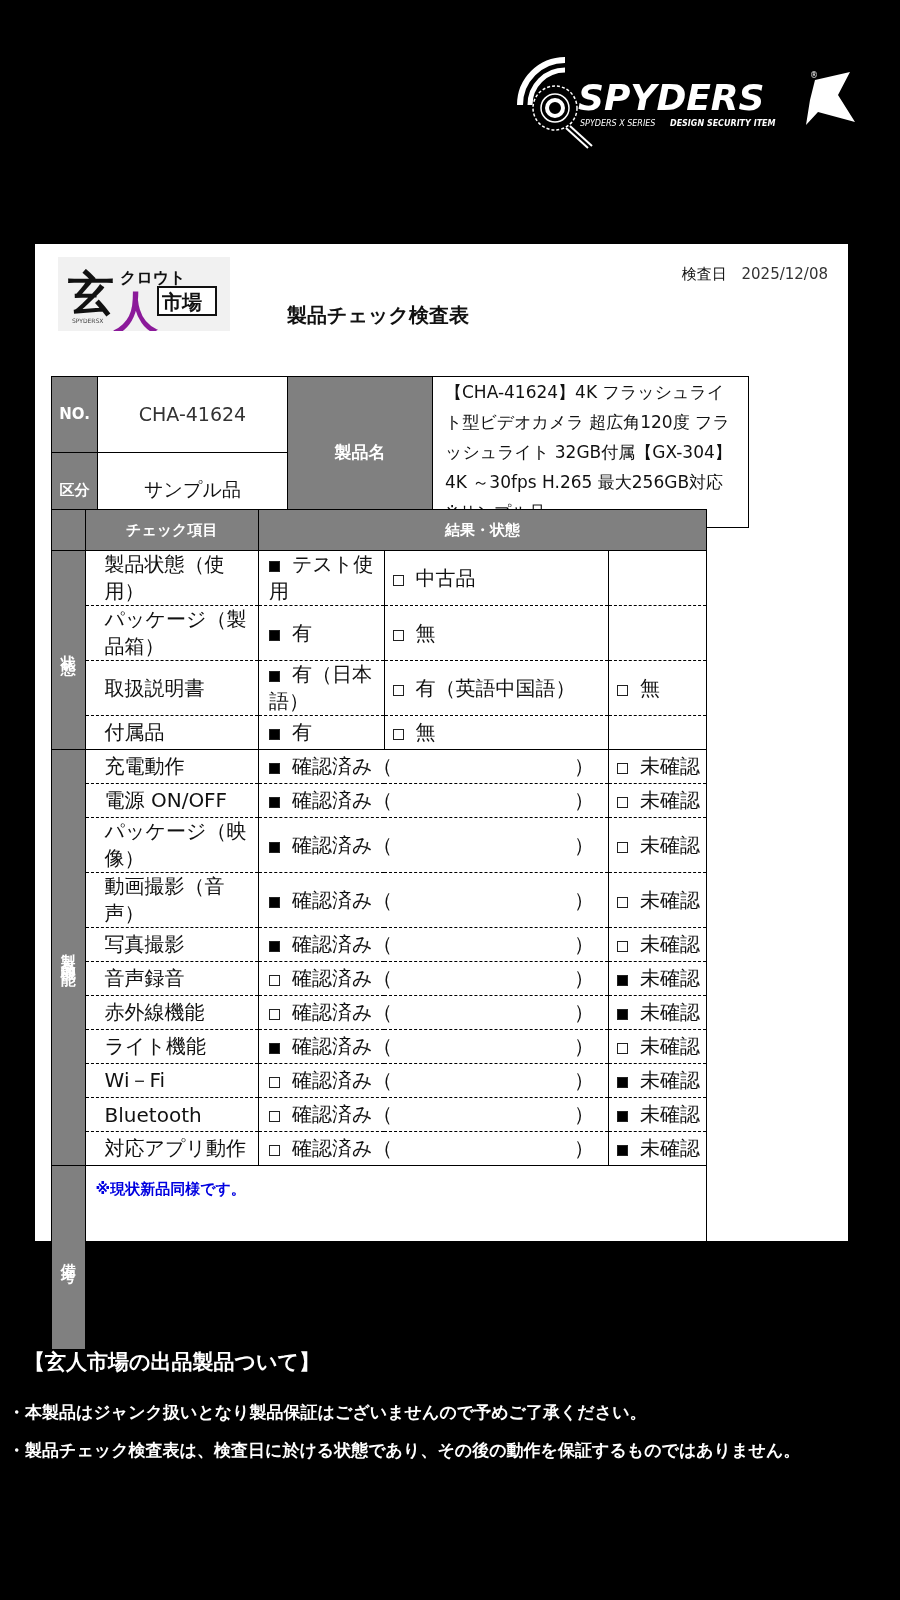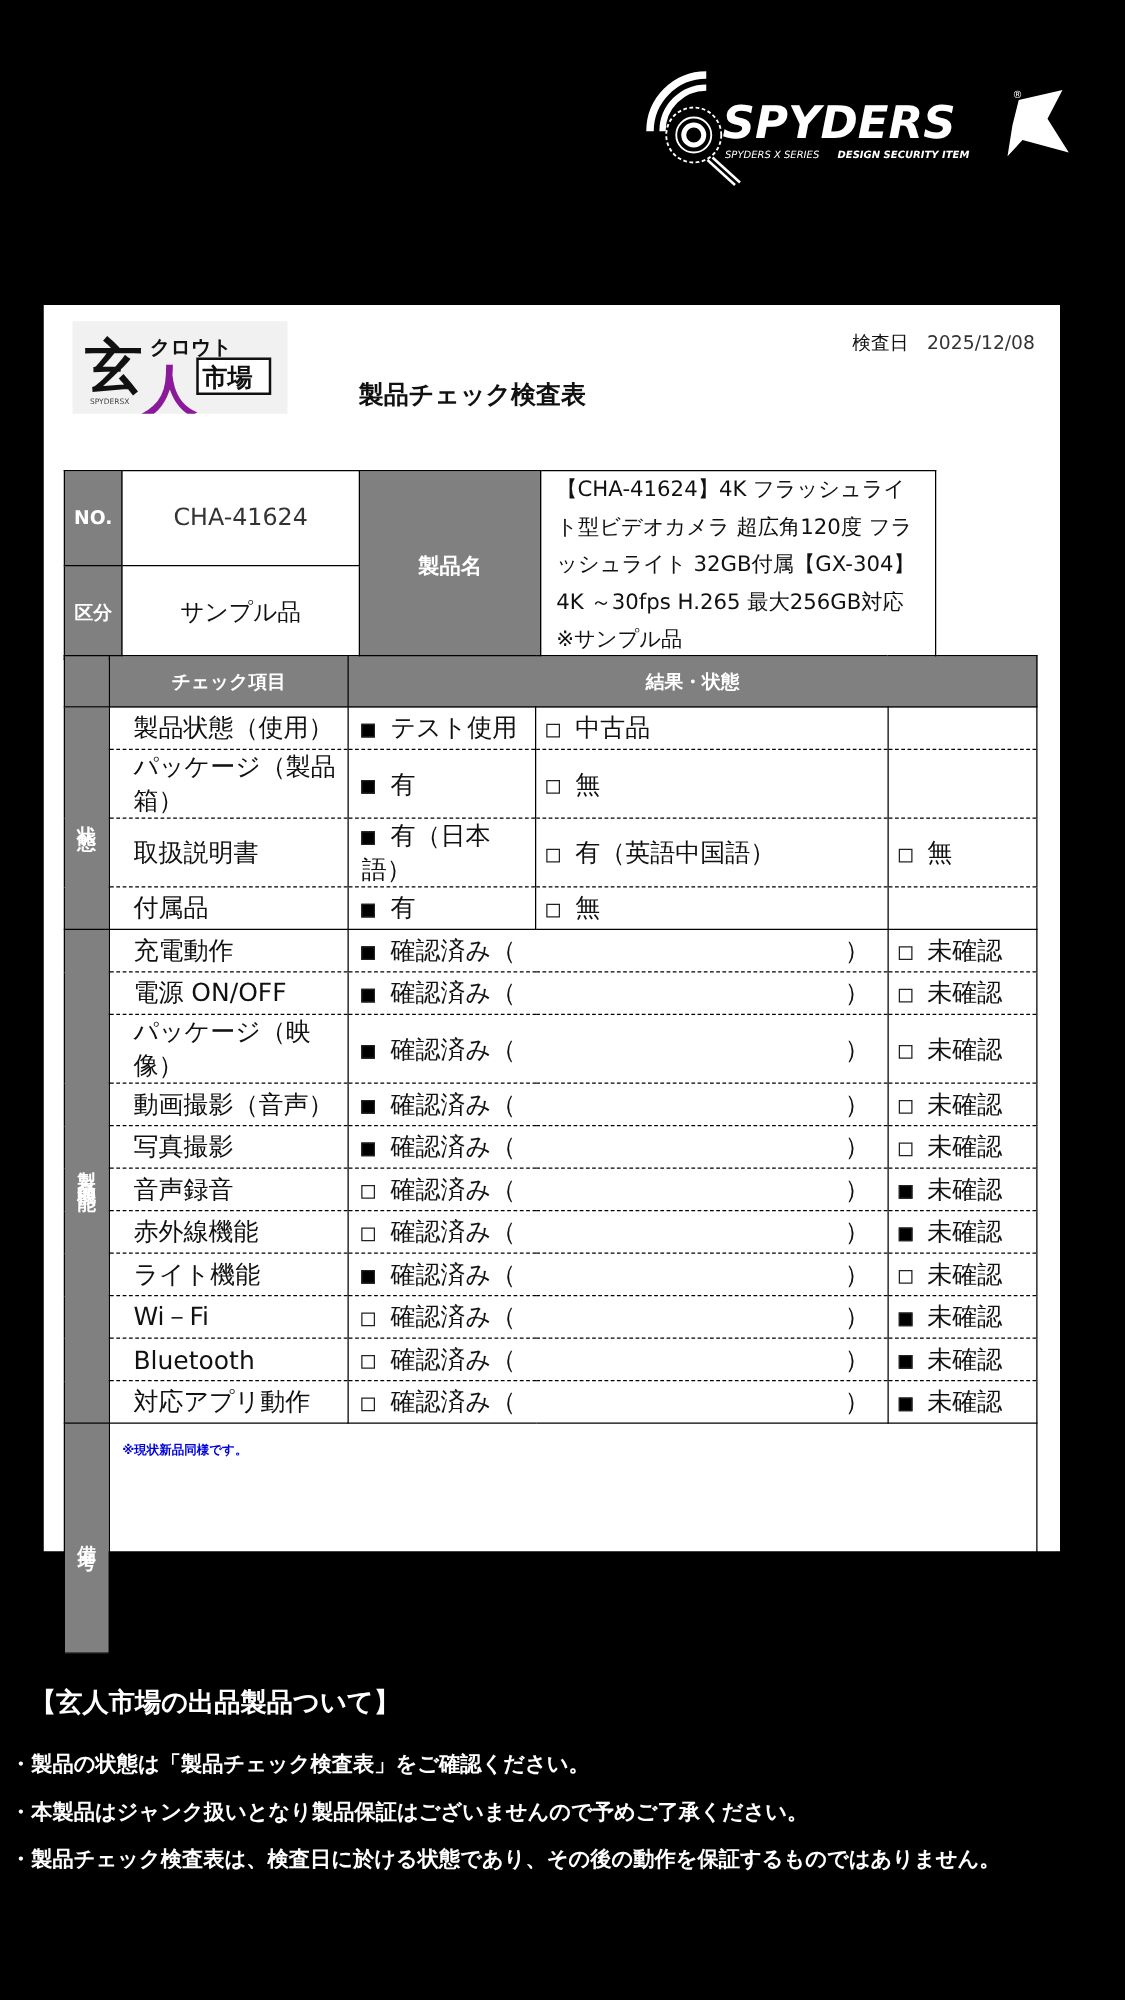--- a/index.html
+++ b/index.html
@@ -19,37 +19,37 @@
   .info { left: 16px; top: 132px; width: 698px; }
   .info td { border: 1px solid #000; }
   .g { background: #808080; color: #fff; font-weight: bold; text-align: center; }
   .info .no-lbl { width: 43px; height: 61px; font-size: 15px; }
   .info .kubun-lbl { height: 61px; font-size: 15px; line-height: 26px; }
   .info .no-val { width: 187px; text-align: center; font-size: 19px; color: #333; }
   .info .kubun-val { text-align: center; font-size: 19px; }
   .info .name-lbl { width: 142px; font-size: 17px; }
   .info .name-val { font-size: 17px; line-height: 30px; padding: 0 12px; vertical-align: middle; }
 
-  .check { left: 16px; top: 280px; width: 779px; }
+  .check { left: 16px; top: 265px; width: 656px; }
   .check td { border-left: 1px solid #000; border-right: 1px solid #000; font-size: 20px; height: 33px; padding: 0; }
   .check tr.hd td { border: 1px solid #000; height: 40px; font-size: 15px; }
   .check .side { width: 35px; border: 1px solid #000; font-size: 15px; line-height: 26px; }
   .check .item { width: 174px; padding-left: 19px; }
   .check .c1 { width: 142px; padding-left: 10px; }
   .check .c2 { width: 280px; padding-left: 8px; }
   .check .c3 { width: 113px; padding-left: 8px; }
   .check .wide { padding-left: 10px; }
   .check tr.row td:not(.side) { border-bottom: 1px dashed #000; }
   .check tr.row.last td:not(.side) { border-bottom: 1px solid #000; }
   .check tr.row.first td:not(.side) { border-top: 1px solid #000; }
   .box { display: inline-block; width: 11px; height: 11px; border: 1px solid #222; margin-right: 12px; vertical-align: -1px; box-sizing: border-box; }
   .box.on { background: #000; }
   .wide-flex { display: flex; justify-content: space-between; padding-right: 14px; }
   .notes td { height: 155px; }
-  .notes .note-text { vertical-align: top; padding: 14px 10px; color: #0000e0; font-weight: bold; font-size: 10px; border-right: 1px solid #000; border-bottom: 1px solid #000; }
+  .notes .note-text { vertical-align: top; padding: 14px 10px; color: #0000e0; font-weight: bold; font-size: 15px; border-right: 1px solid #000; border-bottom: 1px solid #000; }
 
   .footer { position: absolute; left: 8px; top: 1348px; color: #fff; }
   .footer h2 { margin: 0 0 24px 16px; font-size: 21px; font-weight: bold; }
   .footer p { margin: 0 0 14px 0; font-size: 17px; font-weight: bold; line-height: 24px; }
 </style>
 </head>
 <body>
 
 <div class="brand-logo">
   <svg width="360" height="105" viewBox="0 0 360 105">
@@ -255,16 +255,15 @@
         <tr class="notes">
       <td class="g side"><span style="writing-mode:vertical-rl;letter-spacing:6px">備考</span></td>
       <td class="note-text" colspan="4">※現状新品同様です。</td>
     </tr>
   </tbody>
     </table>
 </div>
 
 <div class="footer">
   <h2>【玄人市場の出品製品ついて】</h2>
-  <p>・製品の状態は「製品チェック検査表」をご確認ください。</p>
   <p>・本製品はジャンク扱いとなり製品保証はございませんので予めご了承ください。</p>
   <p>・製品チェック検査表は、検査日に於ける状態であり、その後の動作を保証するものではありません。</p>
 </div>
 
 </body></html>

